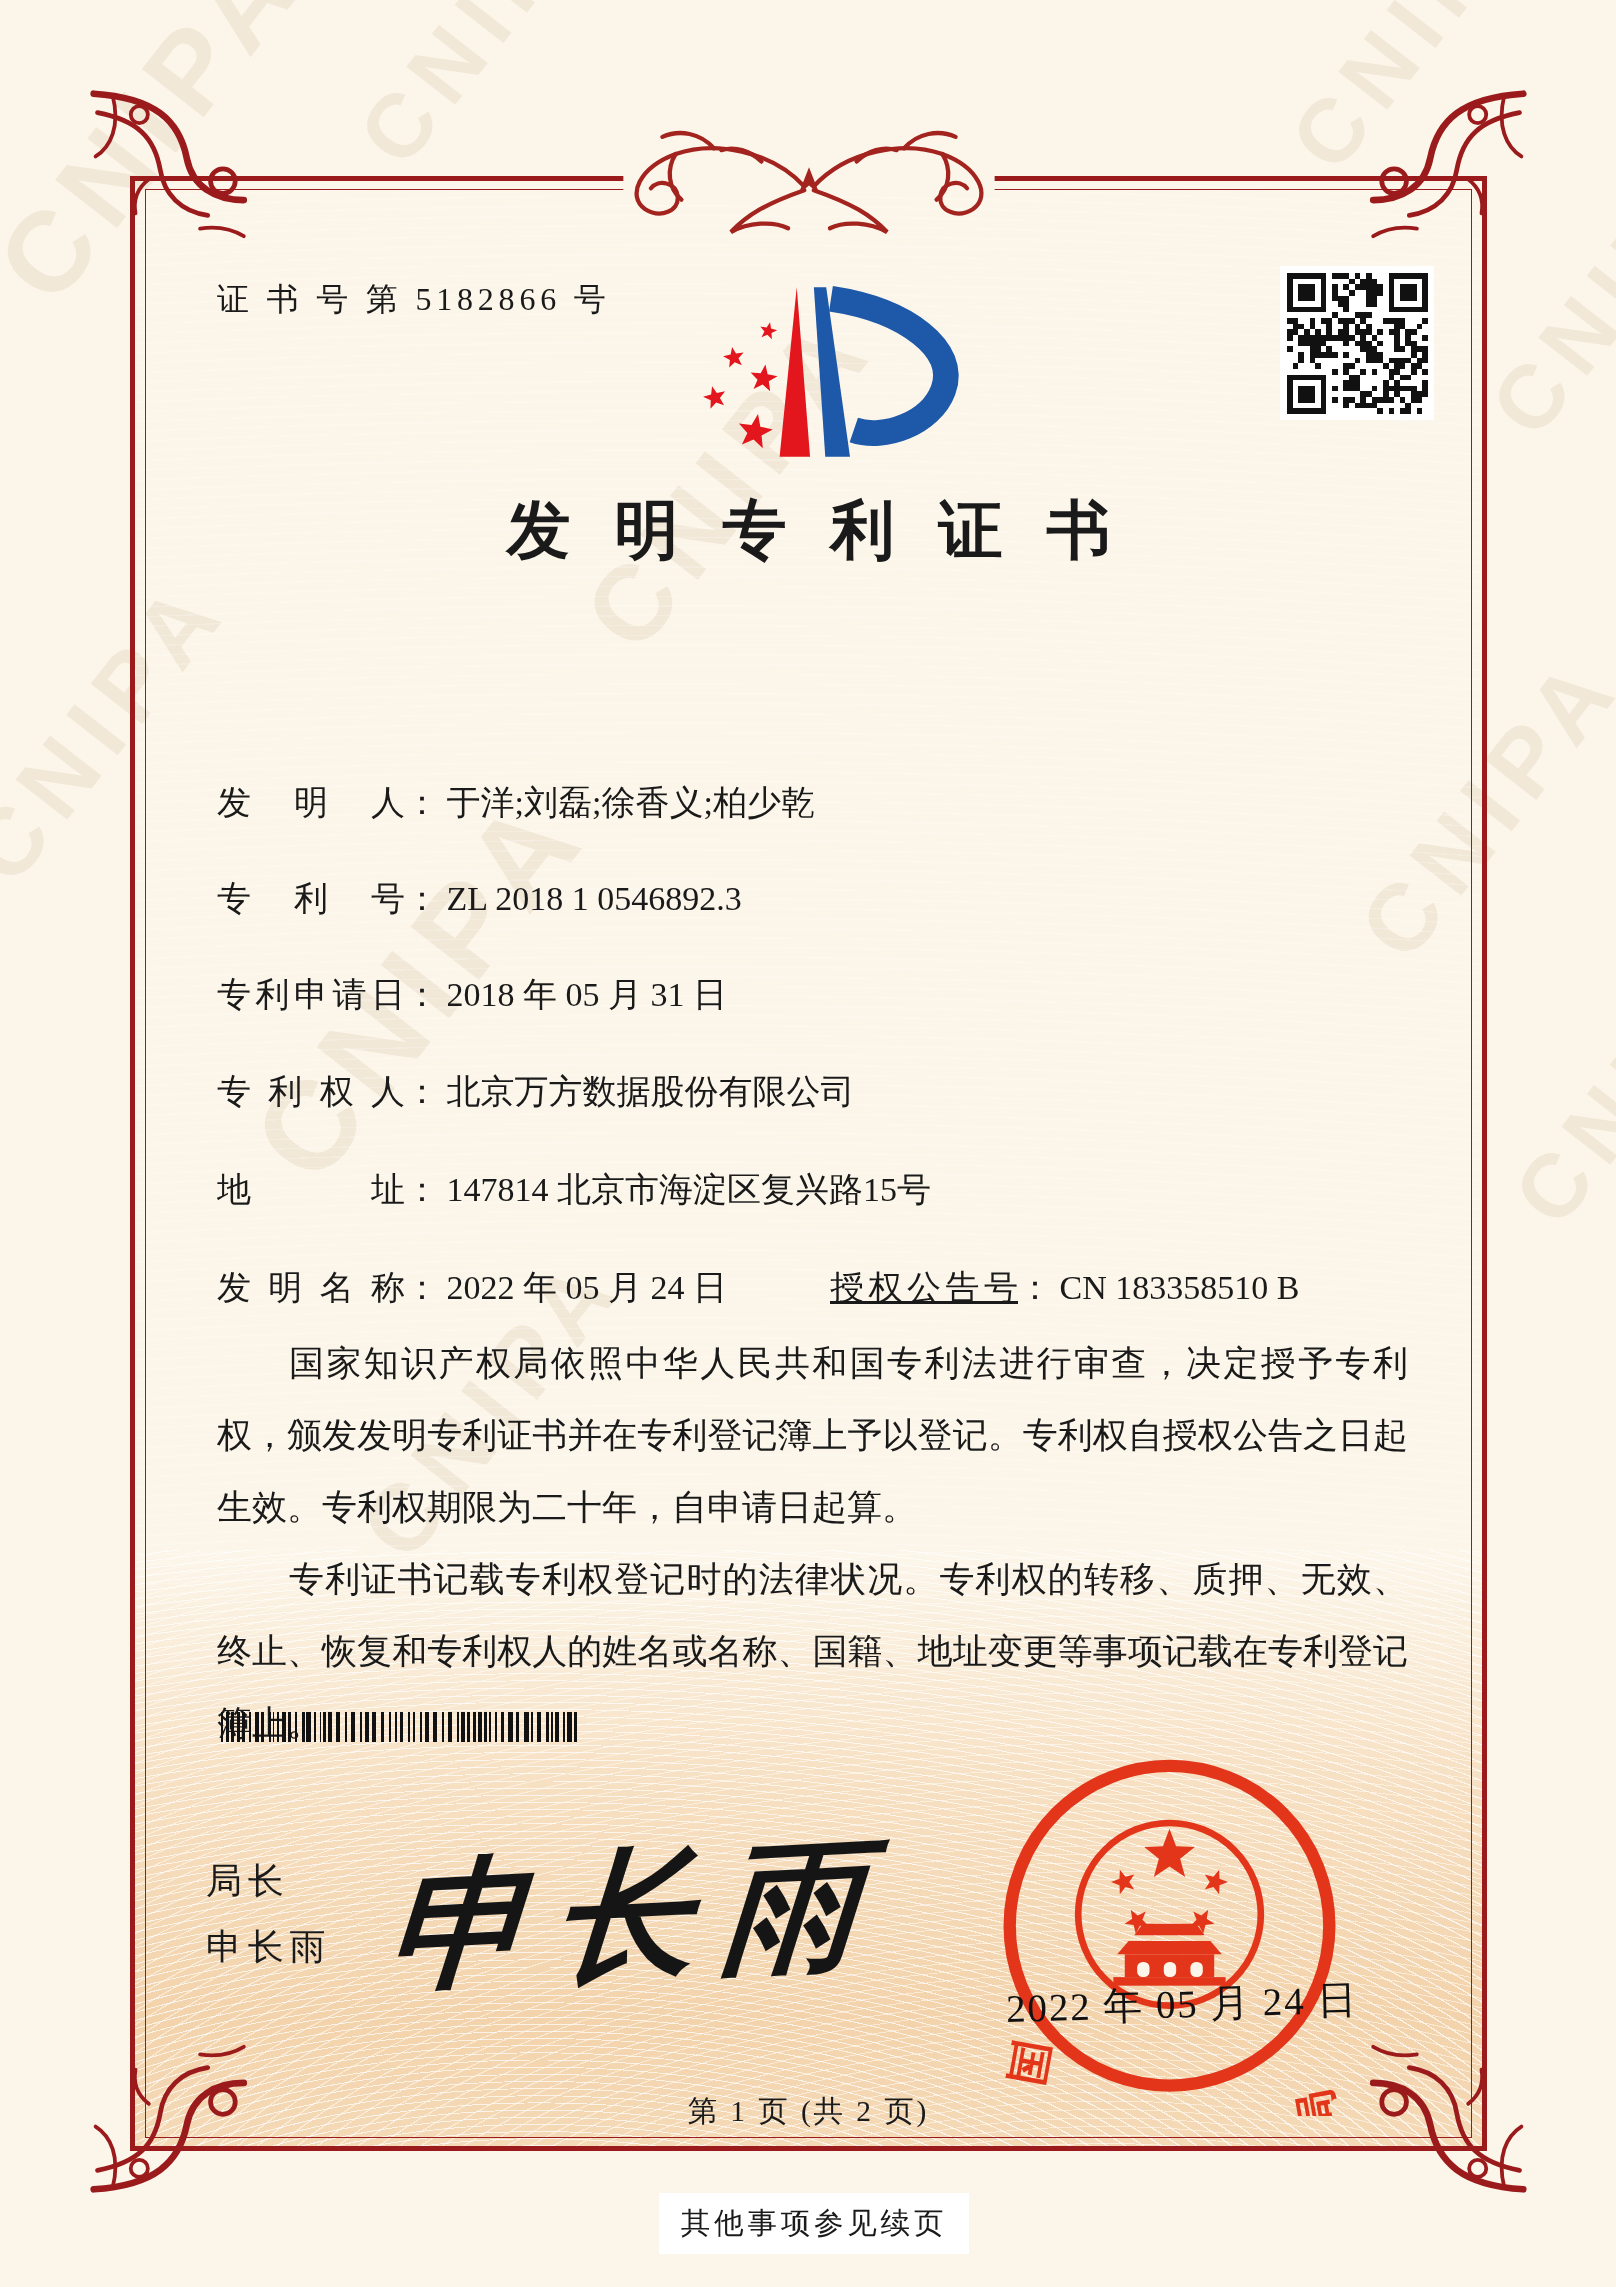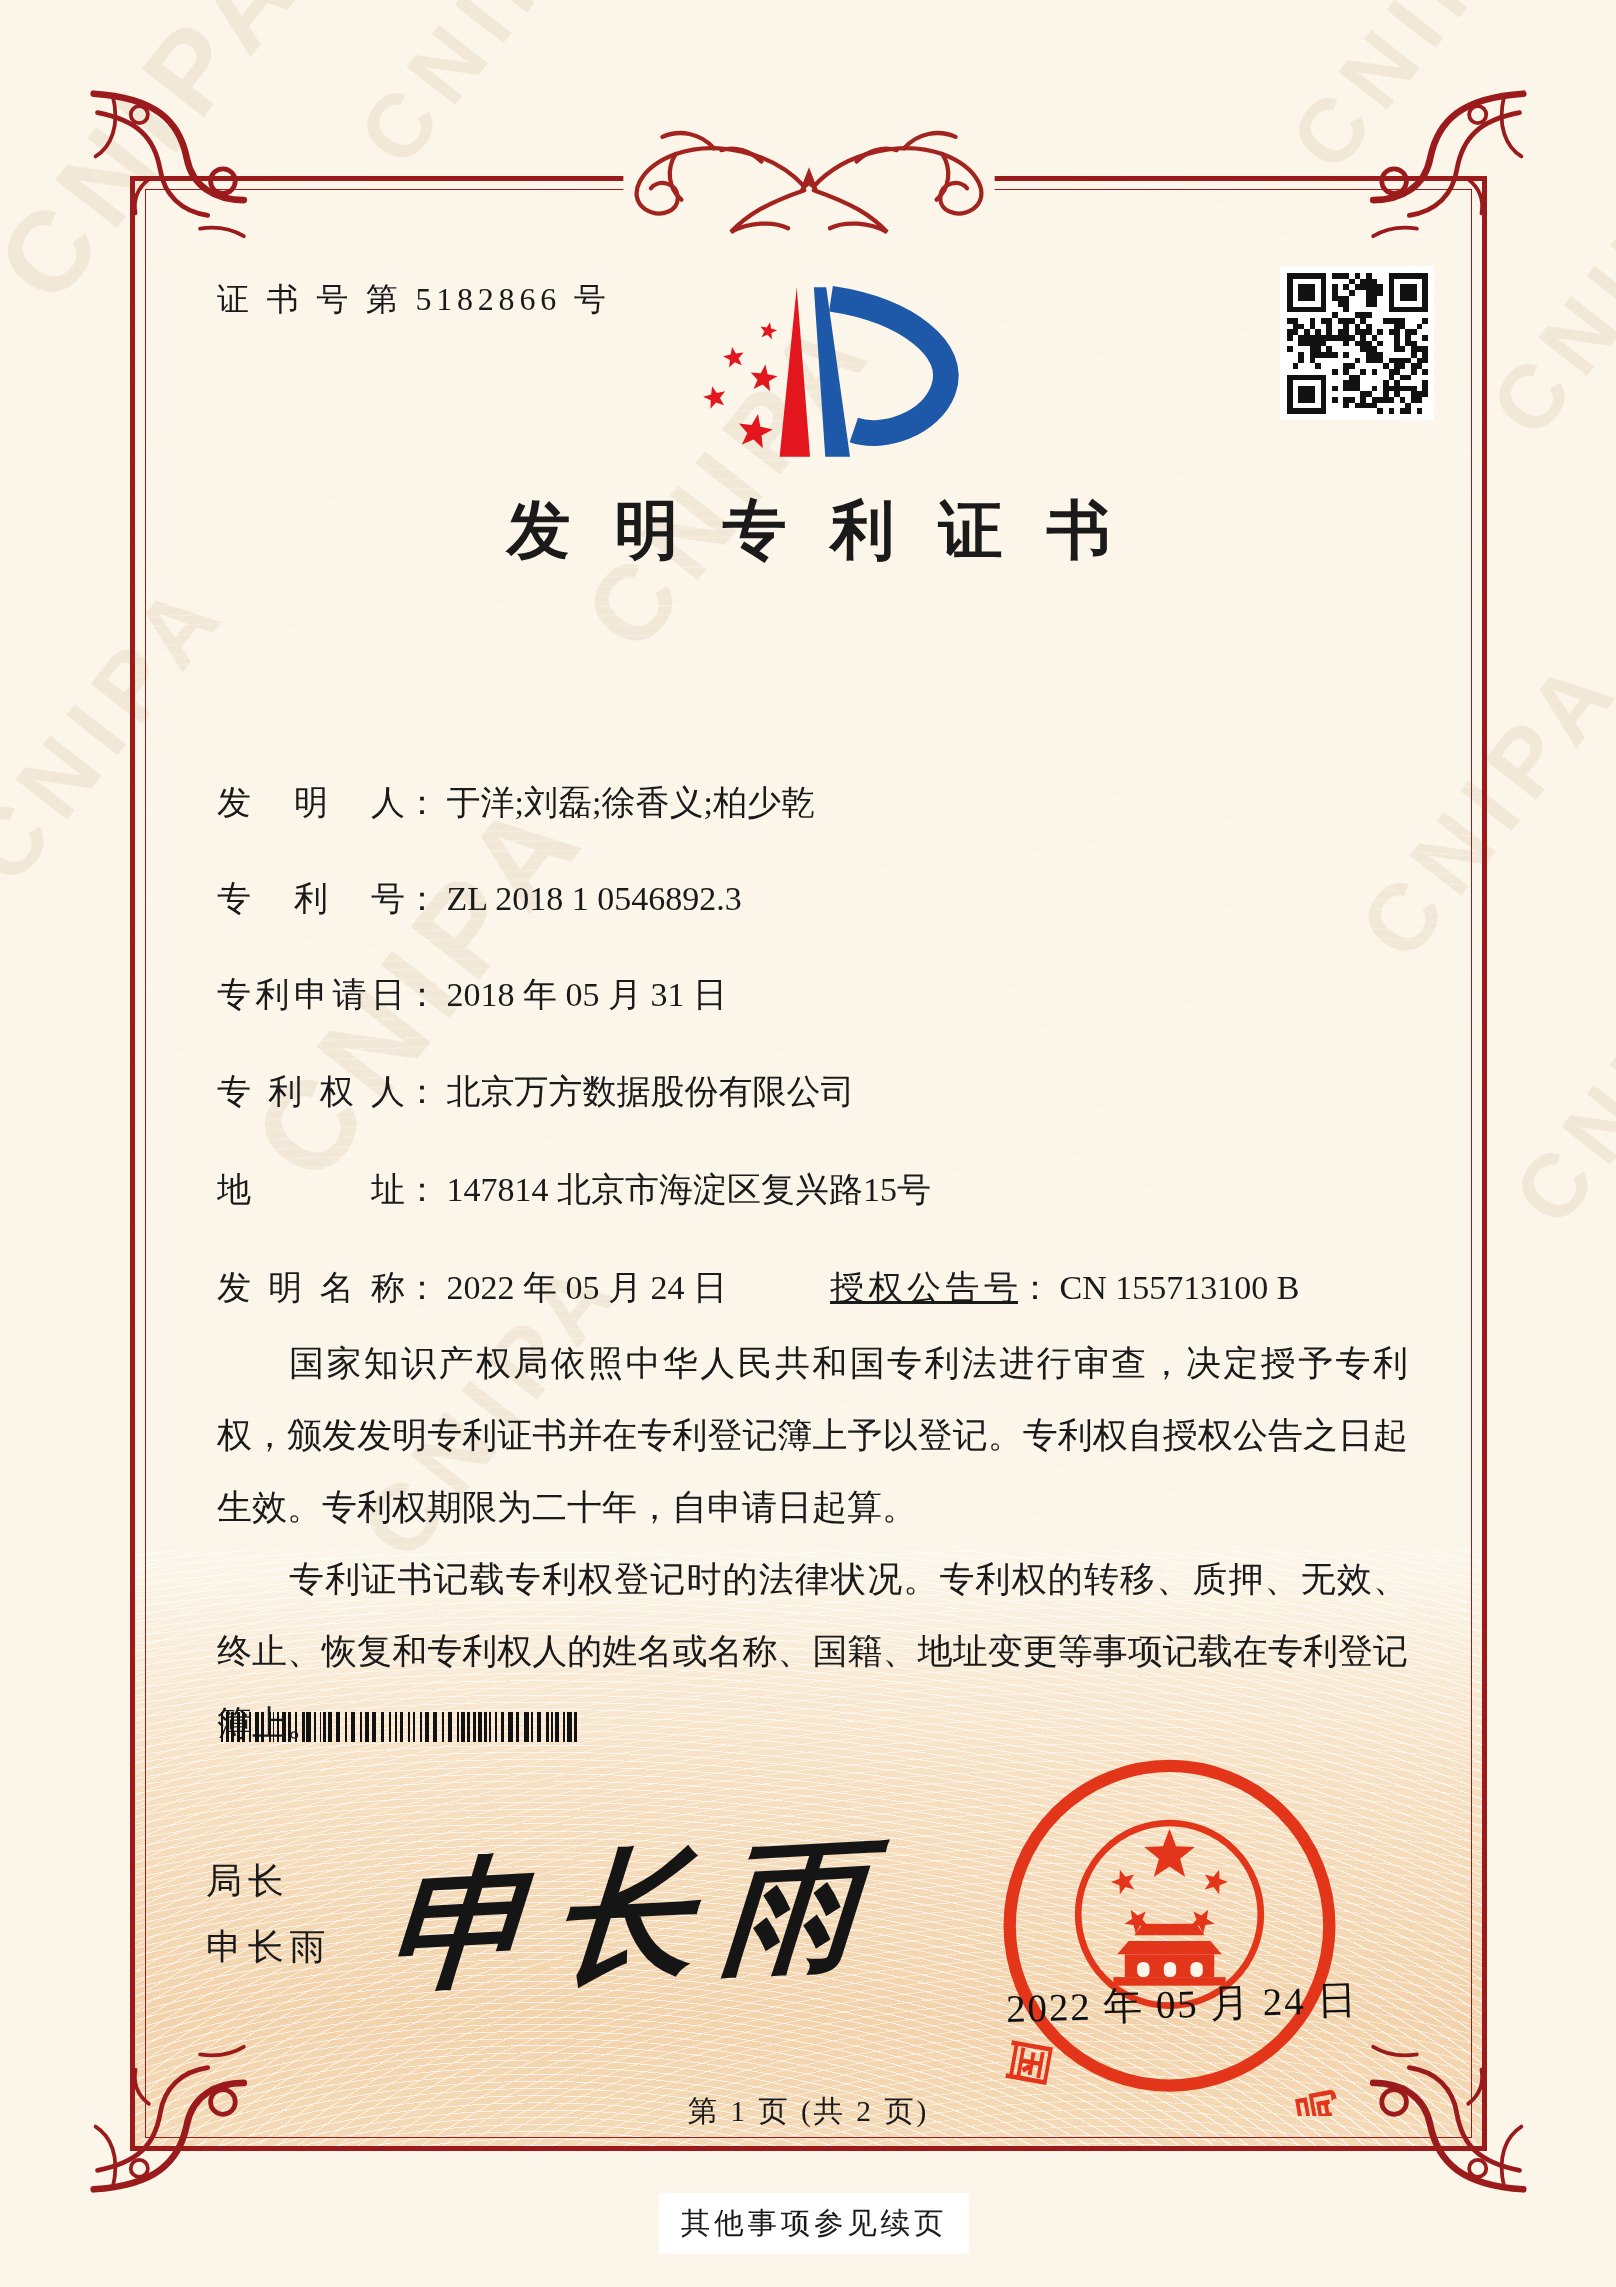--- a/index.html
+++ b/index.html
@@ -387,21 +387,21 @@
   <div class="field" style="top:1069px">
     <span class="lbl">专利权人</span><span>：</span><span class="val">北京万方数据股份有限公司</span>
   </div>
   <div class="field" style="top:1167px">
     <span class="lbl">地址</span><span>：</span><span class="val">147814 北京市海淀区复兴路15号</span>
   </div>
 
   <div class="field" style="top:1265px">
     <span class="lbl">发明名称</span><span>：</span><span class="val">2022 年 05 月 24 日</span>
     <span class="grant-b">
-      <span class="lbl">授权公告号</span><span>：</span><span class="val">CN 155713100 B</span>
+      <span class="lbl">授权公告号</span><span>：</span><span class="val">CN 183358510 B</span>
     </span>
   </div>
 
   <div class="body-text">
     <p>国家知识产权局依照中华人民共和国专利法进行审查，决定授予专利权，颁发发明专利证书并在专利登记簿上予以登记。专利权自授权公告之日起生效。专利权期限为二十年，自申请日起算。</p>
     <p>专利证书记载专利权登记时的法律状况。专利权的转移、质押、无效、终止、恢复和专利权人的姓名或名称、国籍、地址变更等事项记载在专利登记簿上。</p>
   </div>
 
   <div class="barcode" id="barcode">
       <i style="width: 1.9px; background: rgb(17, 17, 17);"></i>

